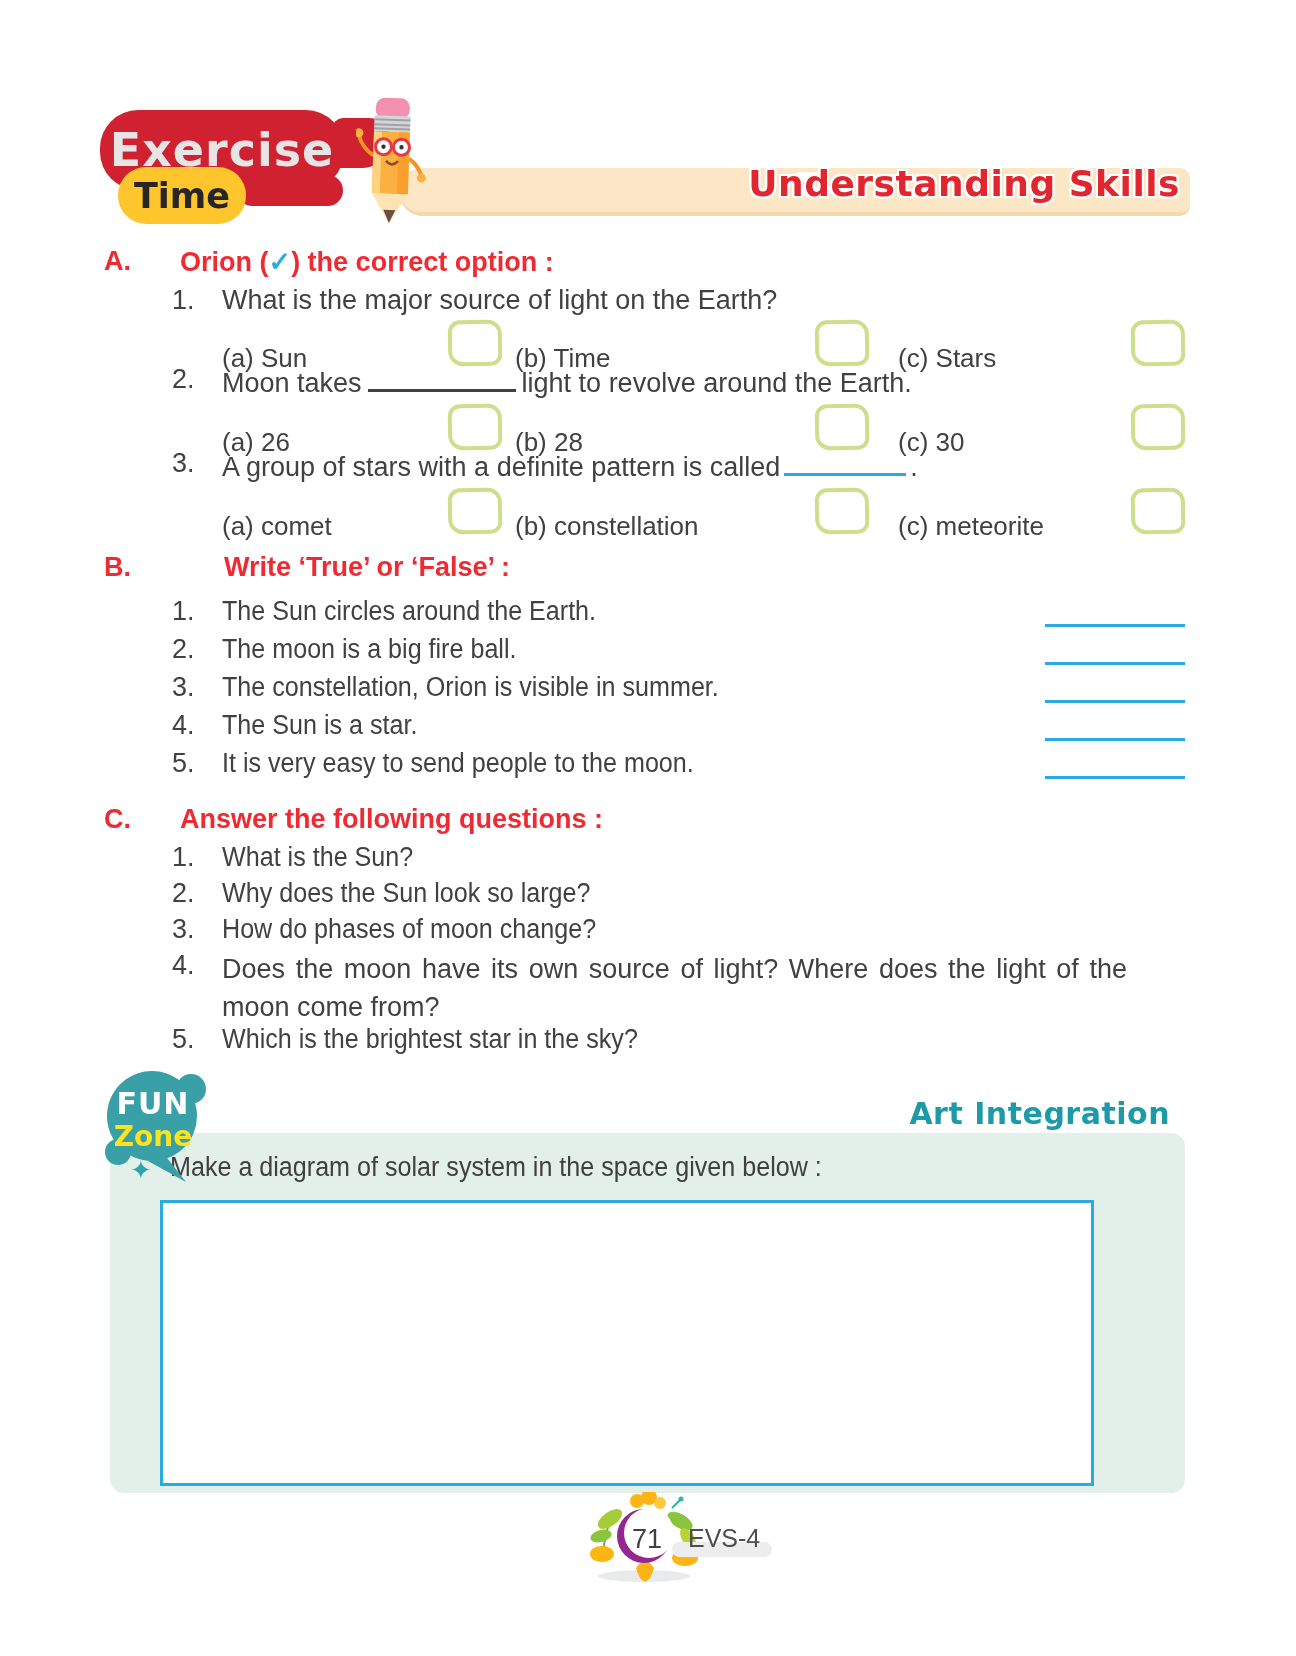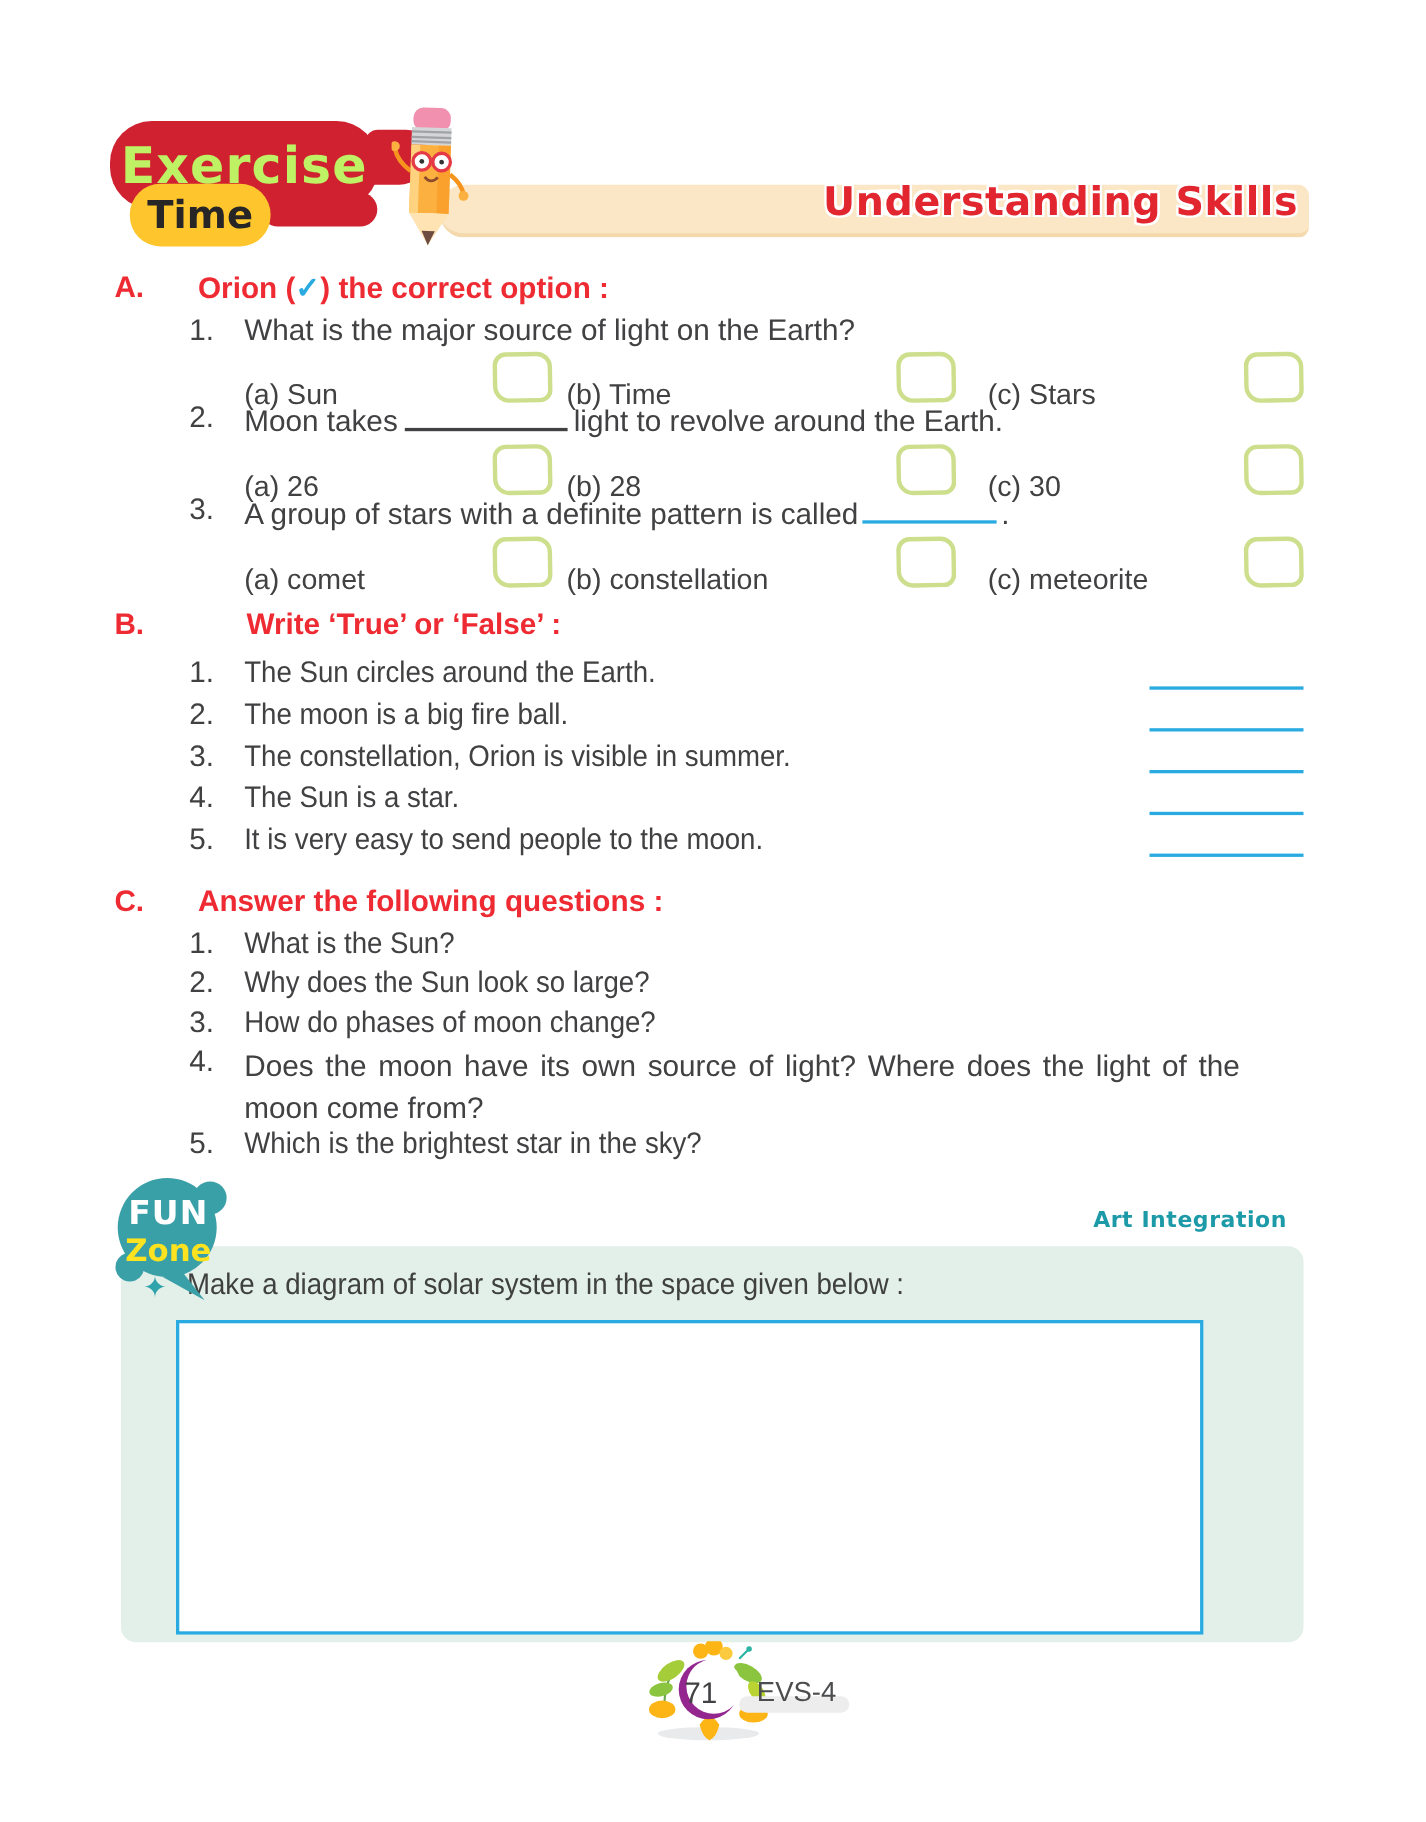--- a/index.html
+++ b/index.html
@@ -11,21 +11,21 @@
   .fun{font-family:"DejaVu Sans", sans-serif;font-weight:bold;}
 
   
   .cream-banner{left:400px;top:168px;width:790px;height:44px;background:#fbe7c5;
     border-radius:22px 10px 10px 22px;border-bottom:4px solid #f3d9ab;}
   .banner-dash{background:#ffffff;border-radius:5px;height:9px;}
   .dash1{left:795px;top:172px;width:24px;}
   .dash2{left:801px;top:187px;width:30px;}
   .red-blob{left:100px;top:110px;width:244px;height:80px;background:#cf2130;border-radius:38px;
     display:flex;align-items:center;justify-content:center;z-index:3;}
-  .red-blob span{color:#bef264;font-size:46px;letter-spacing:1px;}
+  .red-blob span{color:#e5e5e5;font-size:46px;letter-spacing:1px;}
   .swoosh{left:330px;top:118px;width:60px;height:50px;background:#cf2130;
     border-radius:10px 24px 24px 10px;transform:skewX(-7deg);z-index:2;}
   .red-pill{left:237px;top:175px;width:106px;height:31px;background:#cf2130;border-radius:16px;z-index:4;}
   .yellow-blob{left:118px;top:167px;width:128px;height:57px;background:#fec52d;border-radius:28px;
     display:flex;align-items:center;justify-content:center;z-index:5;}
   .yellow-blob span{color:#272525;font-size:35px;}
   .pencil{left:356px;top:96px;z-index:6;}
   .skills{right:116px;top:163px;font-size:36px;color:#e2262f;letter-spacing:0.5px;z-index:7;
     text-shadow:-2px 0 #fff,2px 0 #fff,0 -2px #fff,0 2px #fff,-2px -2px #fff,2px 2px #fff,-2px 2px #fff,2px -2px #fff;}
 
@@ -53,29 +53,29 @@
   .cond{display:inline-block;transform:scaleX(0.93);transform-origin:0 50%;white-space:nowrap;}
   .bblank{width:140px;height:0;border-bottom:3px solid #29abe2;left:1045px;}
 
   .citem-wrap{left:222px;width:905px;font-size:27px;line-height:38px;text-align:justify;}
 
   
   .panel{left:110px;top:1133px;width:1075px;height:360px;background:#e3efe9;border-radius:14px;z-index:1;}
   .badge{left:104px;top:1064px;width:104px;height:120px;z-index:8;}
   .badge-l1{position:absolute;left:0;top:22px;width:98px;text-align:center;color:#ffffff;font-size:30px;letter-spacing:1px;}
   .badge-l2{position:absolute;left:0;top:56px;width:98px;text-align:center;color:#fde21f;font-size:28px;}
-  .art{right:126px;top:1096px;font-size:20px;color:#1d9aa8;letter-spacing:0.5px;z-index:8;
+  .art{right:126px;top:1096px;font-size:30px;color:#1d9aa8;letter-spacing:0.5px;z-index:8;
     text-shadow:-2px 0 #fff,2px 0 #fff,0 -2px #fff,0 2px #fff,2px 2px #fff,-2px -2px #fff;}
   .bullet{left:130px;top:1155px;font-size:26px;color:#2fa3ab;z-index:2;}
   .prompt{left:170px;top:1152px;font-size:27px;color:#3f4040;z-index:2;}
   .drawbox{left:160px;top:1200px;width:928px;height:280px;background:#ffffff;border:3px solid #29abe2;z-index:2;}
 
   
   .footer-art{left:580px;top:1492px;z-index:2;}
-  .page-num{left:622px;top:1524px;width:50px;font-size:27px;color:#414042;z-index:3;}
+  .page-num{left:622px;top:1524px;width:50px;text-align:center;font-size:27px;color:#414042;z-index:3;}
   .evs-swoosh{left:672px;top:1542px;width:100px;height:15px;background:#ededee;border-radius:8px;z-index:2;}
   .book-label{left:688px;top:1524px;font-size:25px;color:#4c4d4f;z-index:3;}
 </style>
 </head>
 <body>
 
 <div class="abs cream-banner"></div>
 <div class="abs banner-dash dash1"></div>
 <div class="abs banner-dash dash2"></div>
 <div class="abs swoosh"></div>

